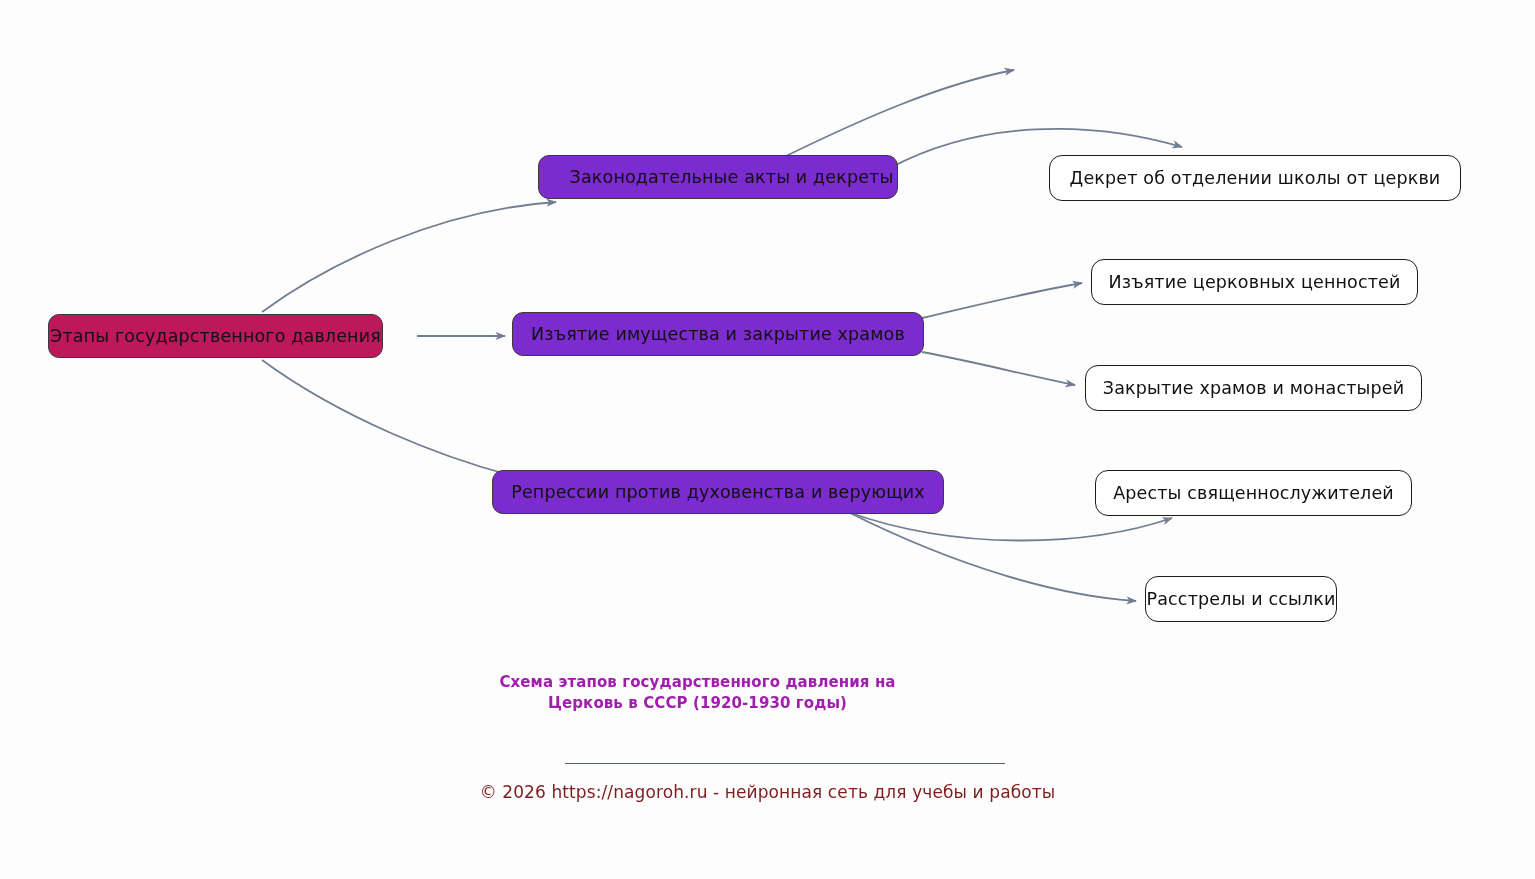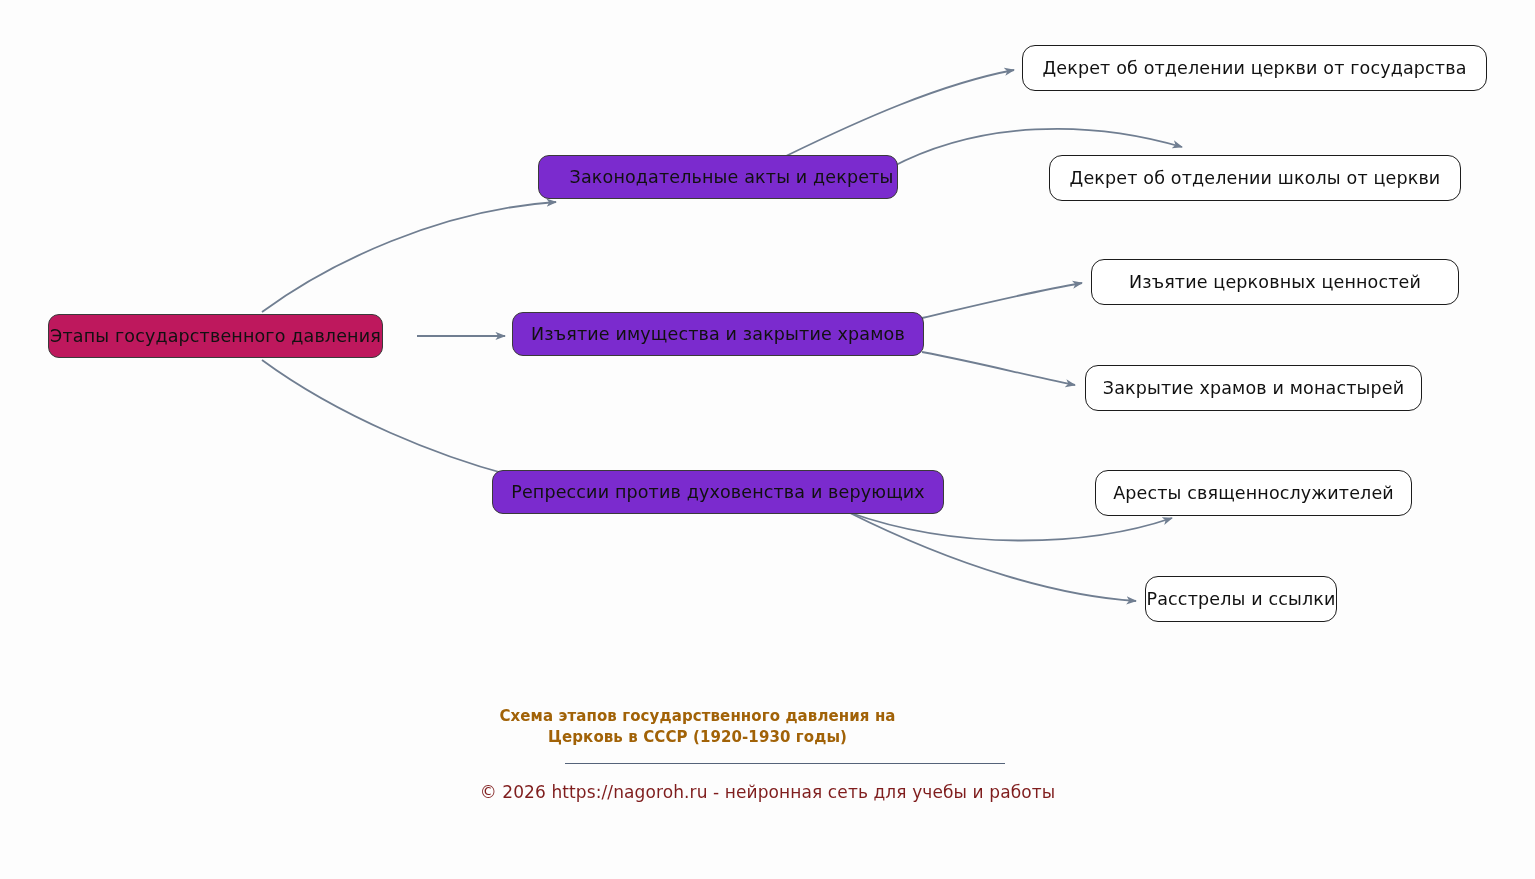--- a/index.html
+++ b/index.html
@@ -53,27 +53,27 @@
   .node-leaf {
     background: #ffffff;
     border: 1.7px solid #1c1c1c;
     border-radius: 13px;
     height: 46px;
     padding: 0 14px;
   }
   .footer-title {
     position: absolute;
     left: 0;
-    top: 706px;
+    top: 672px;
     width: 1395px;
     text-align: center;
     font-size: 15px;
     font-weight: bold;
     line-height: 21px;
-    color: #a16207;
+    color: #a21caf;
     letter-spacing: 0.1px;
   }
   .footer-title span { display: block; }
   .footer-rule {
     position: absolute;
     left: 565px;
     top: 763px;
     width: 440px;
     height: 1px;
     background: #55637a;
@@ -116,31 +116,28 @@
     </g>
   </svg>
 
   <div class="node node-root" style="left:48px; top:314px; width:335px;">
     <span>Этапы государственного давления</span>
   </div>
 
   <div class="node node-branch" style="left:538px; top:155px; width:360px;padding-left:41px;">
     <span>Законодательные акты и декреты</span>
   </div>
-  <div class="node node-leaf" style="left:1022px; top:45px; width:465px;">
-    <span>Декрет об отделении церкви от государства</span>
-  </div>
   <div class="node node-leaf" style="left:1049px; top:155px; width:412px;">
     <span>Декрет об отделении школы от церкви</span>
   </div>
 
   <div class="node node-branch" style="left:512px; top:312px; width:412px;">
     <span>Изъятие имущества и закрытие храмов</span>
   </div>
-  <div class="node node-leaf" style="left:1091px; top:259px; width:368px;">
+  <div class="node node-leaf" style="left:1091px; top:259px; width:327px;">
     <span>Изъятие церковных ценностей</span>
   </div>
   <div class="node node-leaf" style="left:1085px; top:365px; width:337px;">
     <span>Закрытие храмов и монастырей</span>
   </div>
 
   <div class="node node-branch" style="left:492px; top:470px; width:452px;">
     <span>Репрессии против духовенства и верующих</span>
   </div>
   <div class="node node-leaf" style="left:1095px; top:470px; width:317px;">

